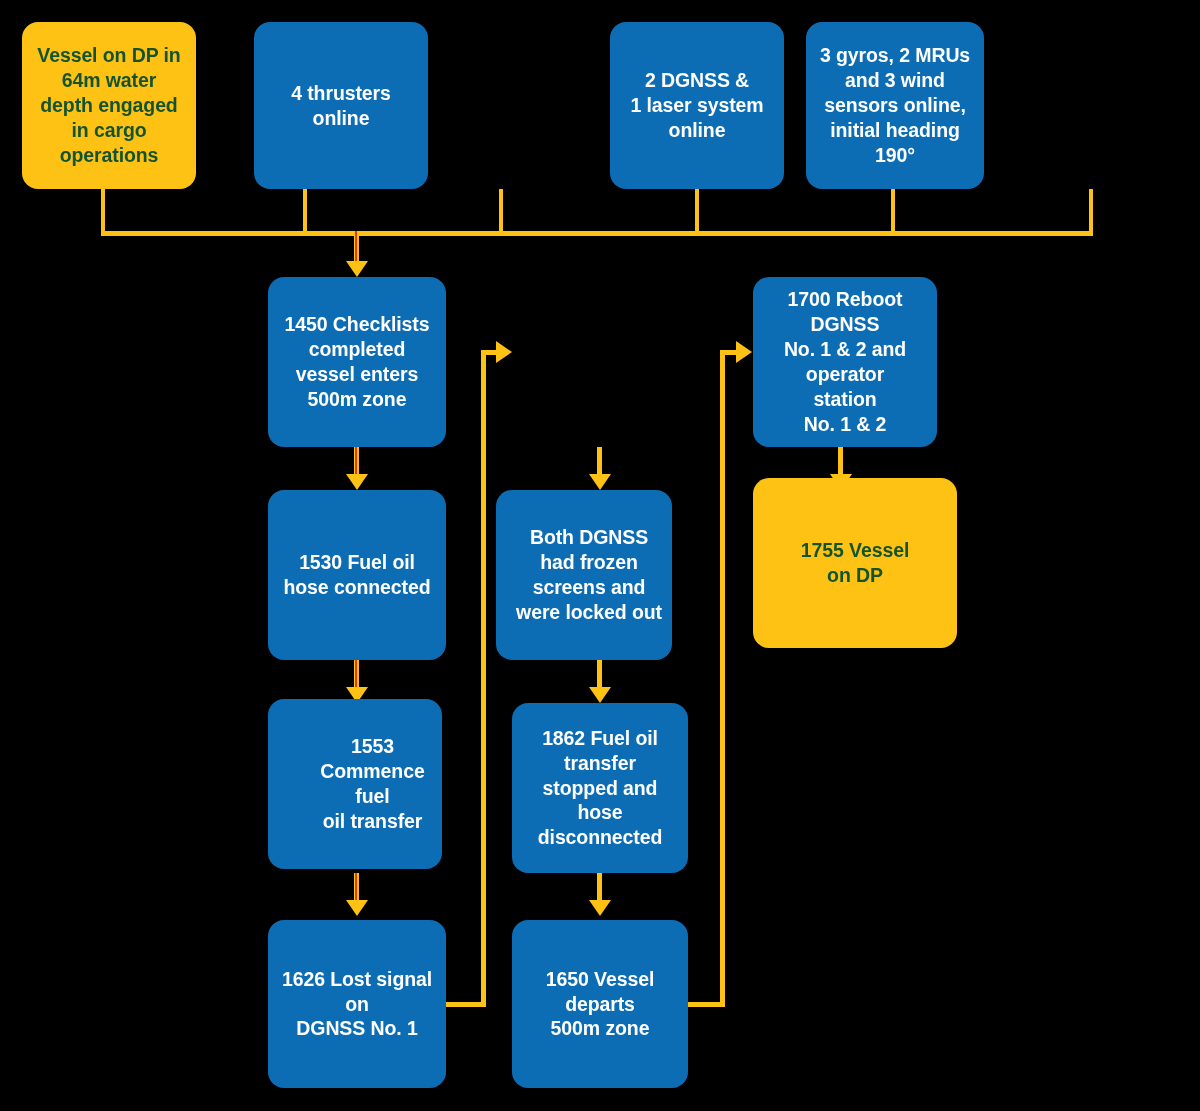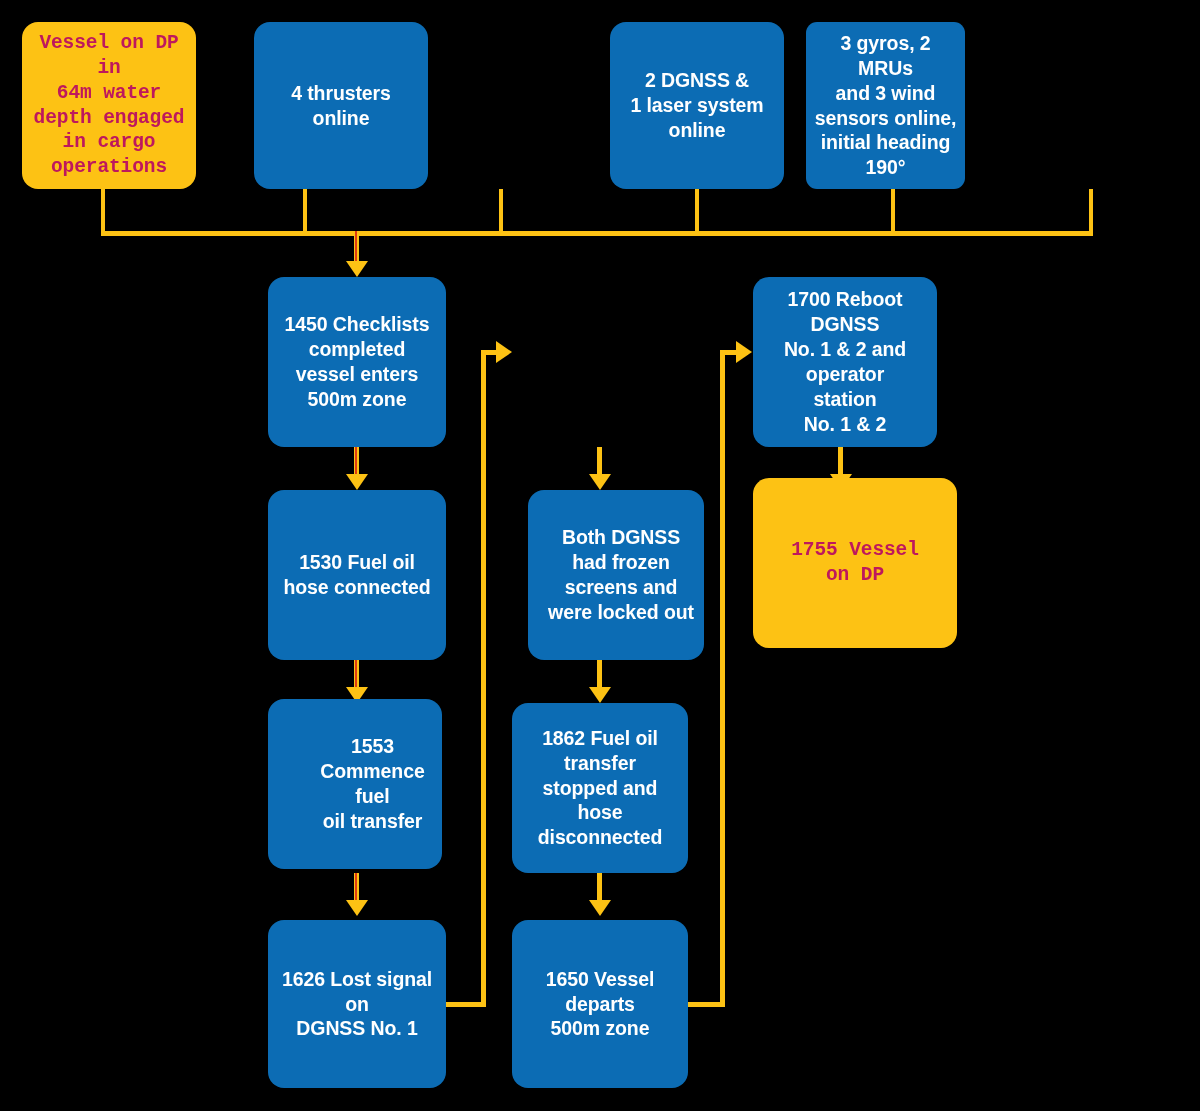--- a/index.html
+++ b/index.html
@@ -31,22 +31,21 @@
     letter-spacing: -0.1px;
     white-space: pre-line;
     z-index: 3;
   }
   .node.blue {
     background: #0C6CB4;
     color: #FFFFFF;
   }
   .node.yellow {
     background: #FDC214;
-    color: #be185d;
-    font-family: Liberation Mono, monospace;
+    color: #14532d;
   }
   
   .conn {
     position: absolute;
     background: #FDC214;
     z-index: 1;
   }
   .conn.h { height: 5px; }
   .conn.v { width: 5px; }
   .conn.thin-v { width: 4px; }
@@ -83,21 +82,21 @@
 operations</div>
 
   <div class="node blue" style="left:218px; top:22px; width:174px; height:167px;margin-left:36px;">4 thrusters
 online</div>
 
 
   <div class="node blue" style="left:610px; top:22px; width:174px; height:167px;">2 DGNSS &amp;
 1 laser system
 online</div>
 
-  <div class="node blue" style="left:806px; top:22px; width:159px; height:167px;border-radius:11px;">3 gyros, 2 MRUs
+  <div class="node blue" style="left:806px; top:22px; width:178px; height:167px;">3 gyros, 2 MRUs
 and 3 wind
 sensors online,
 initial heading
 190°</div>
 
 
   <div class="conn thin-v" style="left:101px; top:189px; height:45px;"></div>
   <div class="conn thin-v" style="left:303px; top:189px; height:45px;"></div>
   <div class="conn thin-v" style="left:499px; top:189px; height:45px;"></div>
   <div class="conn thin-v" style="left:695px; top:189px; height:45px;"></div>
@@ -136,21 +135,21 @@
 
   <div class="conn h" style="left:446px; top:1002px; width:40px;"></div>
   <div class="conn v" style="left:481px; top:350px; height:657px;"></div>
   <div class="conn h" style="left:481px; top:350px; width:27px;"></div>
   <div class="arrow-right" style="left:496px; top:341px;"></div>
 
 
   <div class="conn v" style="left:597px; top:447px; height:30px;"></div>
   <div class="arrow-down" style="left:589px; top:474px;"></div>
 
-  <div class="node blue" style="left:528px; top:490px; width:176px; height:170px;padding-left:18px;">Both DGNSS
+  <div class="node blue" style="left:496px; top:490px; width:176px; height:170px;padding-left:18px;">Both DGNSS
 had frozen
 screens and
 were locked out</div>
 
   <div class="conn v" style="left:597px; top:660px; height:30px;"></div>
   <div class="arrow-down" style="left:589px; top:687px;"></div>
 
   <div class="node blue" style="left:512px; top:703px; width:176px; height:170px;">1862 Fuel oil
 transfer
 stopped and

